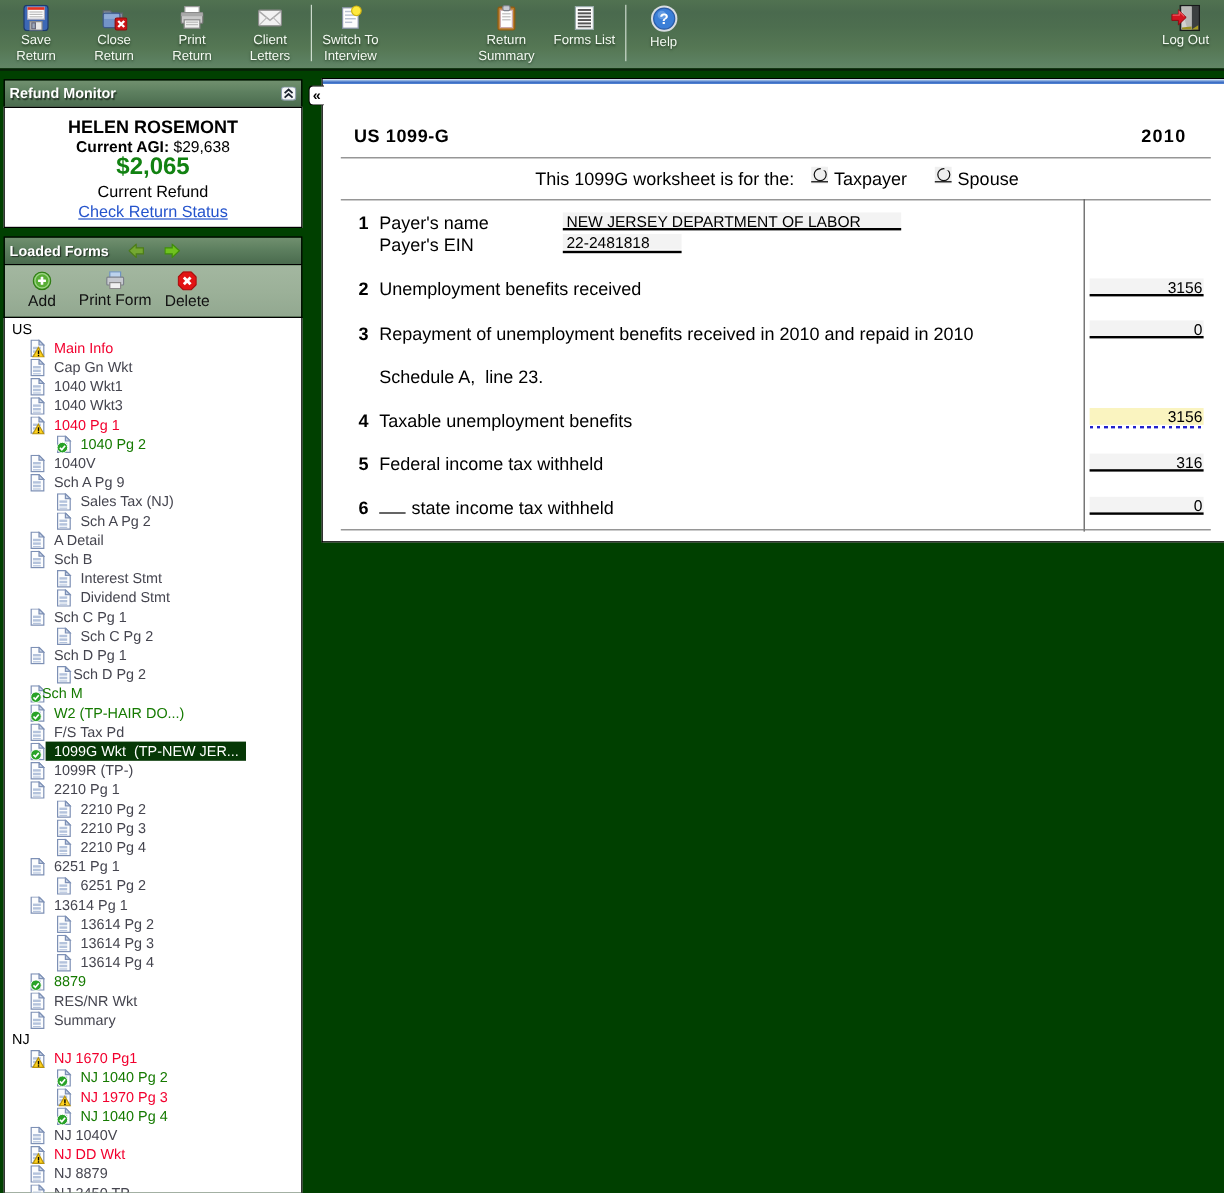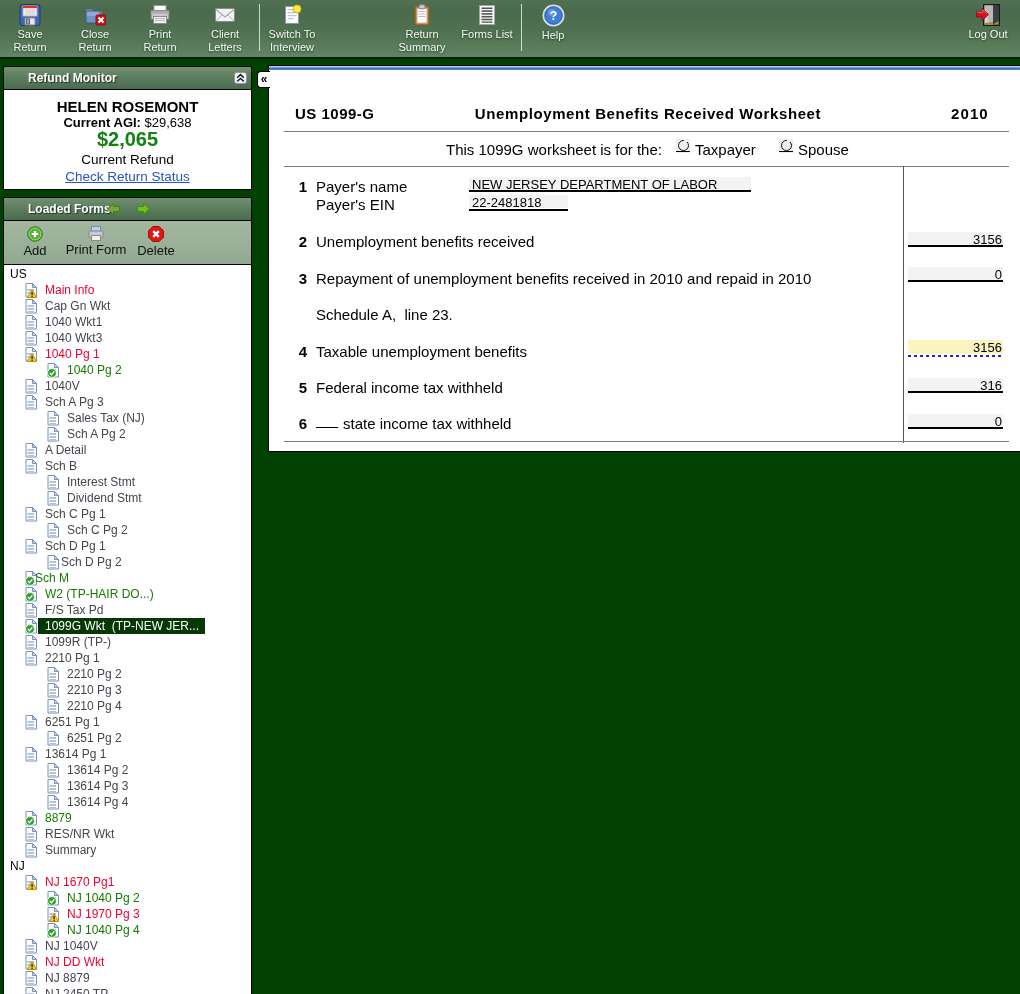--- a/index.html
+++ b/index.html
@@ -7,21 +7,21 @@
 #tb{position:absolute;left:0;top:0;width:1020px;height:57px;
   background:linear-gradient(180deg,#517251 0%,#4a6a4e 18%,#4d6e4f 40%,#557754 70%,#5d8162 92%,#628565 100%);
   border-bottom:2px solid #081e08}
 .tbi{position:absolute;top:0;width:76px;text-align:center}
 .tbi svg{display:block;margin:4px auto 0}
 .tbl{font-size:11px;line-height:13px;color:#f4faf2;text-shadow:0 1px 2px rgba(10,30,10,.65);margin-top:2px}
 .tsep{position:absolute;top:4px;width:1px;height:47px;background:rgba(235,245,235,.8)}
 .hdr{position:absolute;left:3px;width:247px;height:22px;border:1px solid #000;
   background:linear-gradient(180deg,#71906f 0%,#5d7f5f 45%,#4a6b4e 100%);
   color:#fff;font-size:12px;font-weight:bold;line-height:22px}
-.hdr .t{margin-left:24px;text-shadow:1px 1px 1px rgba(0,0,0,.6)}
+.hdr .t{margin-left:4px;text-shadow:1px 1px 1px rgba(0,0,0,.6)}
 #rmbox{position:absolute;left:3px;top:89px;width:247px;height:99px;border:1px solid #000;background:#fff;text-align:center}
 #lftool{position:absolute;left:3px;top:221px;width:247px;height:43px;border:1px solid #000;border-top:none;
   background:linear-gradient(180deg,#a3b7a0 0%,#9bb098 55%,#92a890 100%)}
 .lti{position:absolute;top:0;text-align:center}
 .lti svg{display:block;margin:5px auto 0}
 .ltl{font-size:13px;color:#111;margin-top:1px}
 #tree{position:absolute;left:3px;top:265px;width:247px;height:729px;border:1px solid #000;border-top:none;background:#fff;overflow:hidden}
 .tr{position:absolute;height:16px;font-size:12px;line-height:16px;white-space:pre}
 .ic{position:absolute;top:1px}
 .g{color:#45454f}.rd{color:#f2002e}.gr{color:#157a00}
@@ -223,21 +223,21 @@
       </svg><span style="position:absolute;left:41px" class="rd">1040 Pg 1</span></div>
     <div class="tr" style="left:0;top:97px"><svg class="ic" width="14" height="15" viewBox="0 0 14 15" style="left:43px">
         <use href="#doc"></use>
         <use href="#chk" x="0.5" y="5.5"></use>
       </svg><span style="position:absolute;left:63px" class="gr">1040 Pg 2</span></div>
     <div class="tr" style="left:0;top:113px"><svg class="ic" width="14" height="15" viewBox="0 0 14 15" style="left:21px">
         <use href="#doc"></use>
       </svg><span style="position:absolute;left:41px" class="g">1040V</span></div>
     <div class="tr" style="left:0;top:129px"><svg class="ic" width="14" height="15" viewBox="0 0 14 15" style="left:21px">
         <use href="#doc"></use>
-      </svg><span style="position:absolute;left:41px" class="g">Sch A Pg 3</span></div>
+      </svg><span style="position:absolute;left:41px" class="g">Sch A Pg 9</span></div>
     <div class="tr" style="left:0;top:145px"><svg class="ic" width="14" height="15" viewBox="0 0 14 15" style="left:43px">
         <use href="#doc"></use>
       </svg><span style="position:absolute;left:63px" class="g">Sales Tax (NJ)</span></div>
     <div class="tr" style="left:0;top:161px"><svg class="ic" width="14" height="15" viewBox="0 0 14 15" style="left:43px">
         <use href="#doc"></use>
       </svg><span style="position:absolute;left:63px" class="g">Sch A Pg 2</span></div>
     <div class="tr" style="left:0;top:177px"><svg class="ic" width="14" height="15" viewBox="0 0 14 15" style="left:21px">
         <use href="#doc"></use>
       </svg><span style="position:absolute;left:41px" class="g">A Detail</span></div>
     <div class="tr" style="left:0;top:193px"><svg class="ic" width="14" height="15" viewBox="0 0 14 15" style="left:21px">
@@ -346,21 +346,20 @@
     <div class="tr" style="left:0;top:705px"><svg class="ic" width="14" height="15" viewBox="0 0 14 15" style="left:21px">
         <use href="#doc"></use>
       </svg><span style="position:absolute;left:41px" class="g">NJ 8879</span></div>
     <div class="tr" style="left:0;top:721px"><svg class="ic" width="14" height="15" viewBox="0 0 14 15" style="left:21px">
         <use href="#doc"></use>
       </svg><span style="position:absolute;left:41px" class="g">NJ 2450 TP</span></div>
   </div>
 <div id="main">
     <div id="blue"></div>
     <div class="fb" style="left:26px;top:39px;letter-spacing:0.5px">US 1099-G</div>
-    <div class="fb" style="left:15px;top:39px;width:728px;text-align:center;letter-spacing:0.6px">Unemployment Benefits Received Worksheet</div>
     <div class="fb" style="left:682px;top:39px;letter-spacing:1.1px">2010</div>
     <div class="hr" style="left:15px;top:65px;width:725px"></div>
     <div class="f" style="left:177px;top:75px">This 1099G worksheet is for the:</div>
     <span style="position:absolute;left:407px;top:73px;width:14px;height:14px;background:#efefef"></span>
     <span style="position:absolute;left:409px;top:74px;width:9px;height:9px;border:1.3px solid #111;border-radius:50%"></span>
     <span style="position:absolute;left:415px;top:73px;width:4px;height:3px;background:#efefef"></span>
     <span style="position:absolute;left:407px;top:85px;width:14px;height:1.4px;background:#000"></span>
     <div class="f" style="left:426px;top:75px">Taxpayer</div>
     <span style="position:absolute;left:510px;top:73px;width:14px;height:14px;background:#efefef"></span>
     <span style="position:absolute;left:512px;top:74px;width:9px;height:9px;border:1.3px solid #111;border-radius:50%"></span>

